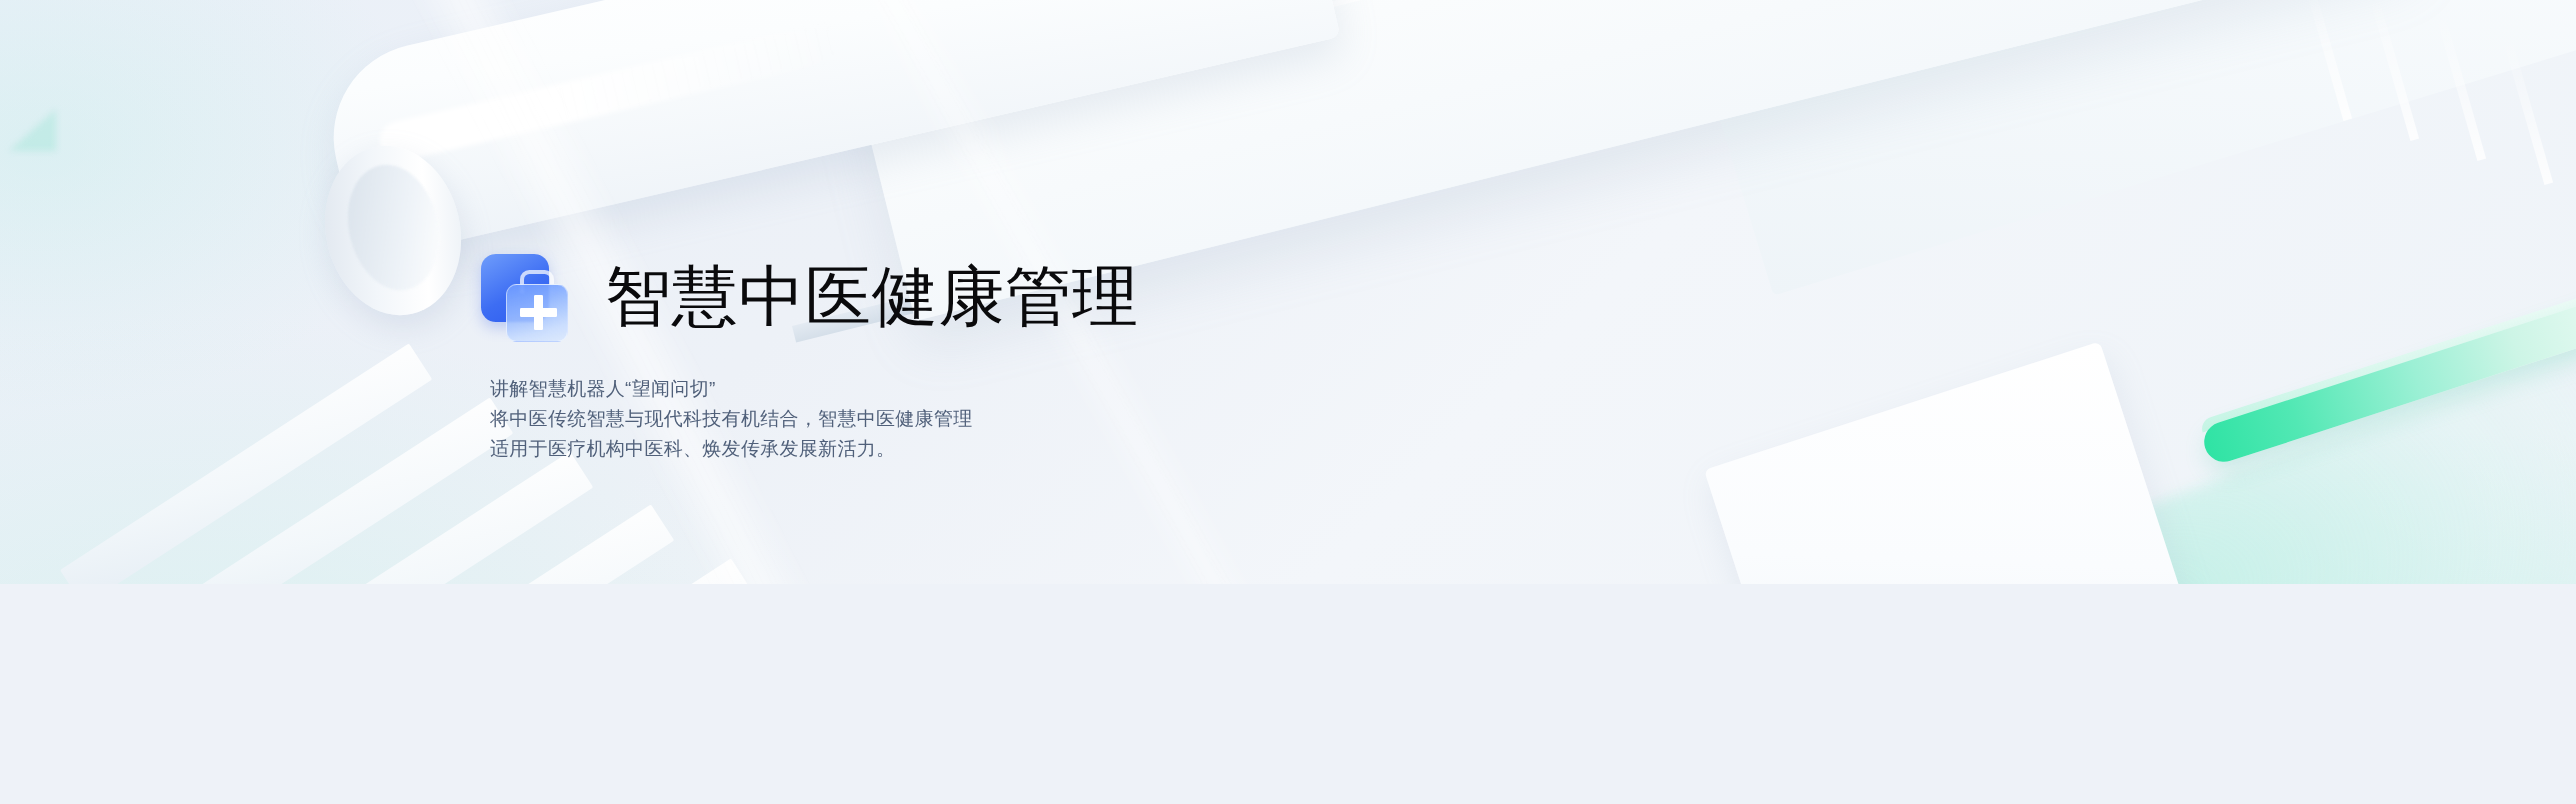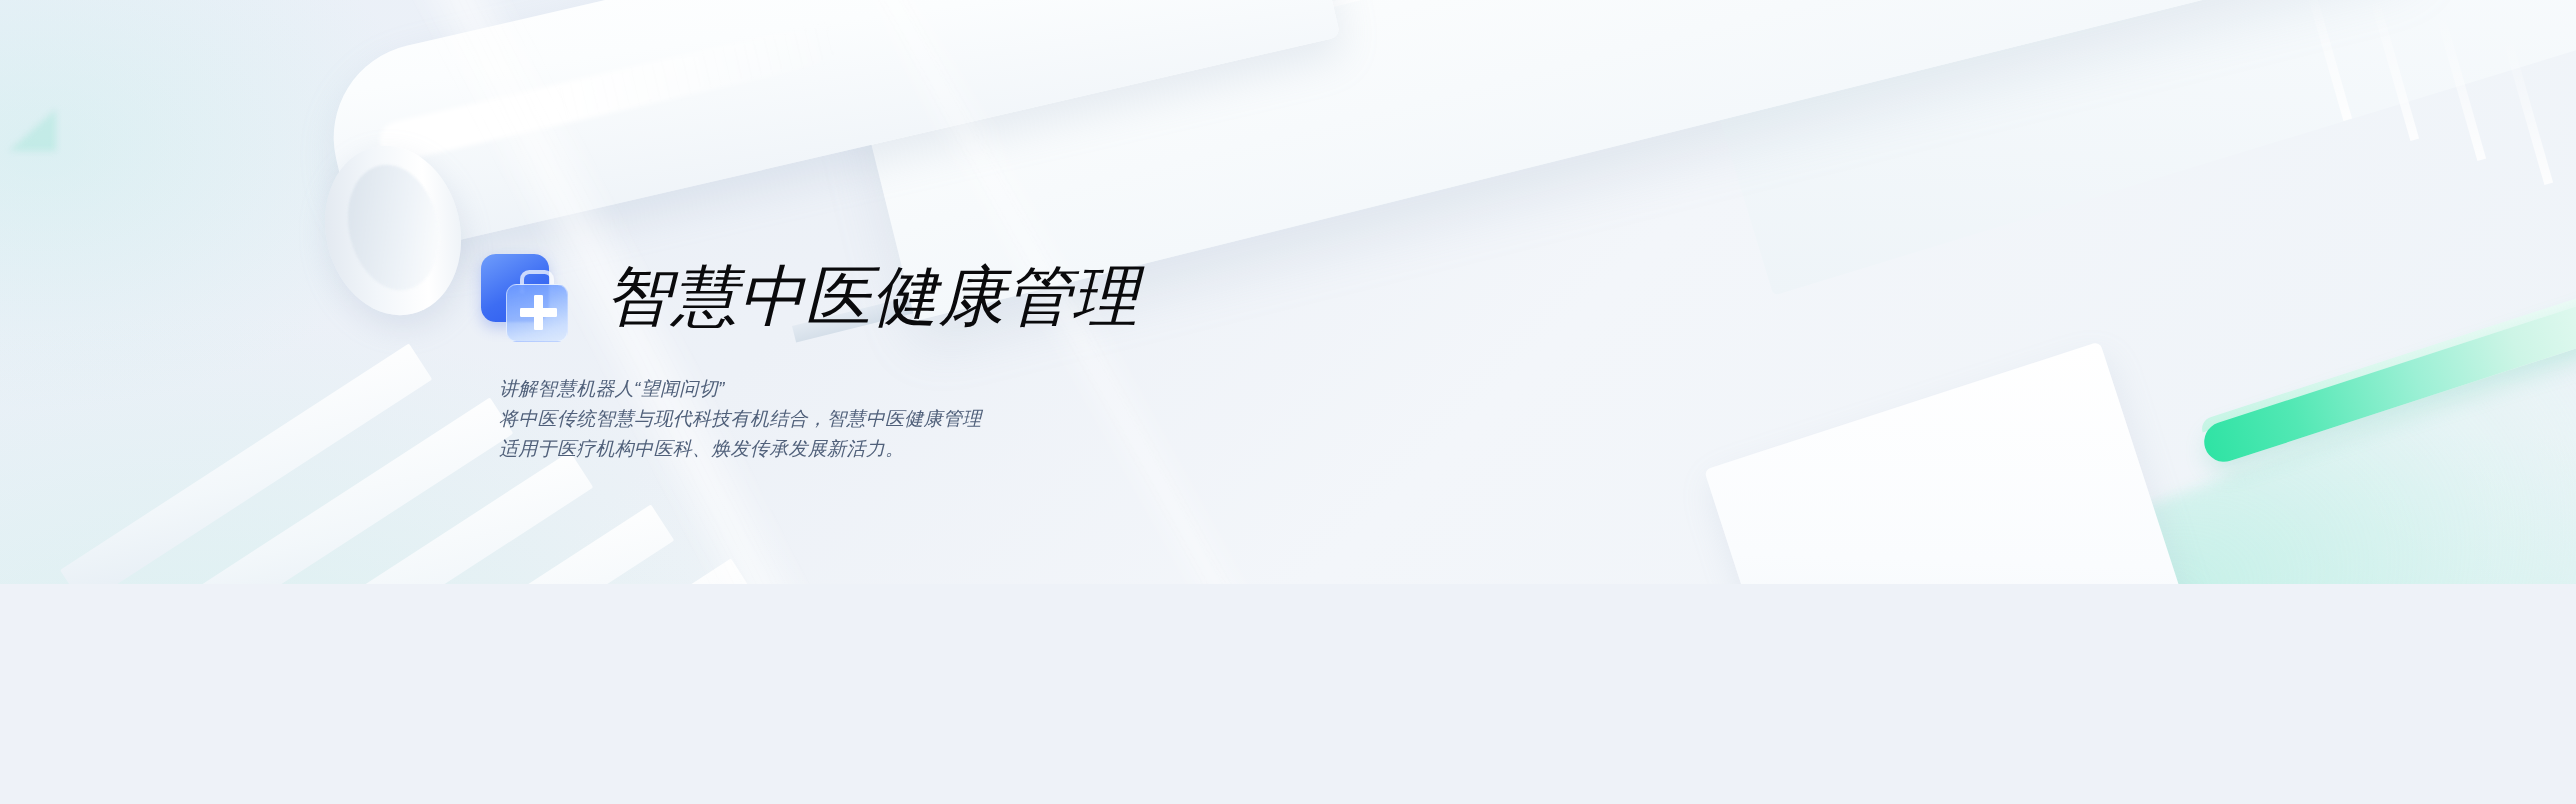--- a/index.html
+++ b/index.html
@@ -11,21 +11,20 @@
     position: relative;
     width: 2576px;
     height: 584px;
     overflow: hidden;
     font-family: "Liberation Sans", "DejaVu Sans", sans-serif;
     background:
       radial-gradient(ellipse 939px 604px at 201px 738px, rgba(190,240,230,0.40) 0%, rgba(190,240,230,0) 70%),
       radial-gradient(ellipse 805px 470px at 2482px 771px, rgba(176,240,224,0.45) 0%, rgba(176,240,224,0) 72%),
       radial-gradient(ellipse 604px 402px at 40px 148px, rgba(180,238,228,0.28) 0%, rgba(180,238,228,0) 65%),
       linear-gradient(135deg, #eaf0f8 0%, #edf1f7 35%, #f3f6fa 60%, #eef3f8 100%);
-    font-style: italic;
   }
 
   
   .deco { position: absolute; pointer-events: none; }
 
   
   .slab-main {
     left: 792px; top: -174px;
     width: 1543px; height: 510px;
     background: linear-gradient(180deg, #ffffff 0%, #fdfefe 45%, #f4f8fb 100%);
@@ -256,21 +255,21 @@
     font-size: 66px;
     line-height: 1.06;
     font-weight: 400;
     color: #0a0a0c;
     letter-spacing: 0.7px;
     white-space: nowrap;
     margin: 0;
   }
 
   .desc {
-    margin: 31px 0 0 21px;
+    margin: 31px 0 0 12px;
     color: #50607a;
     font-size: 19px;
     line-height: 30px;
     letter-spacing: 0.3px;
     font-weight: 400;
   }
   .desc-line { white-space: nowrap; }
 </style>
 </head>
 <body>

